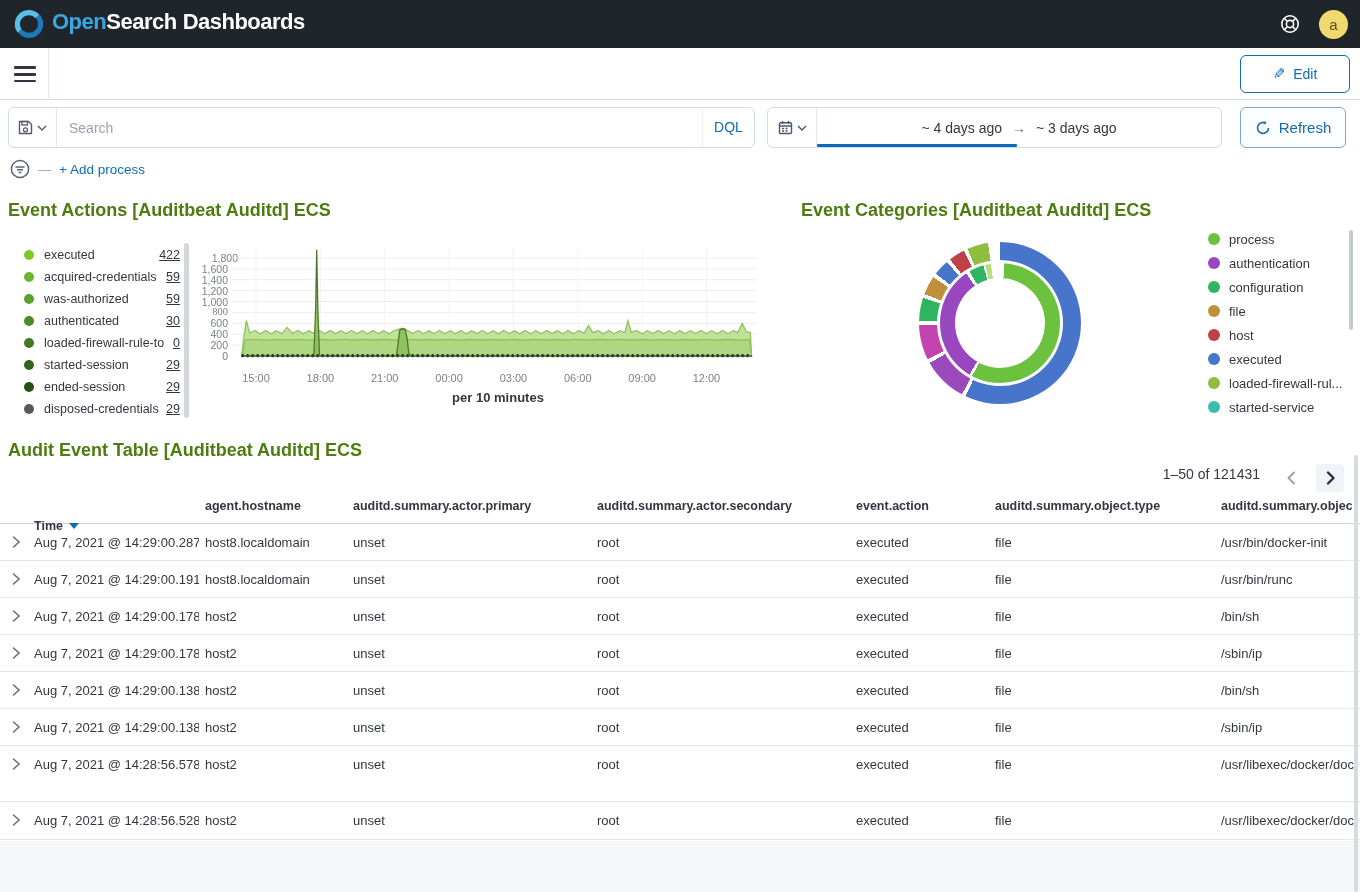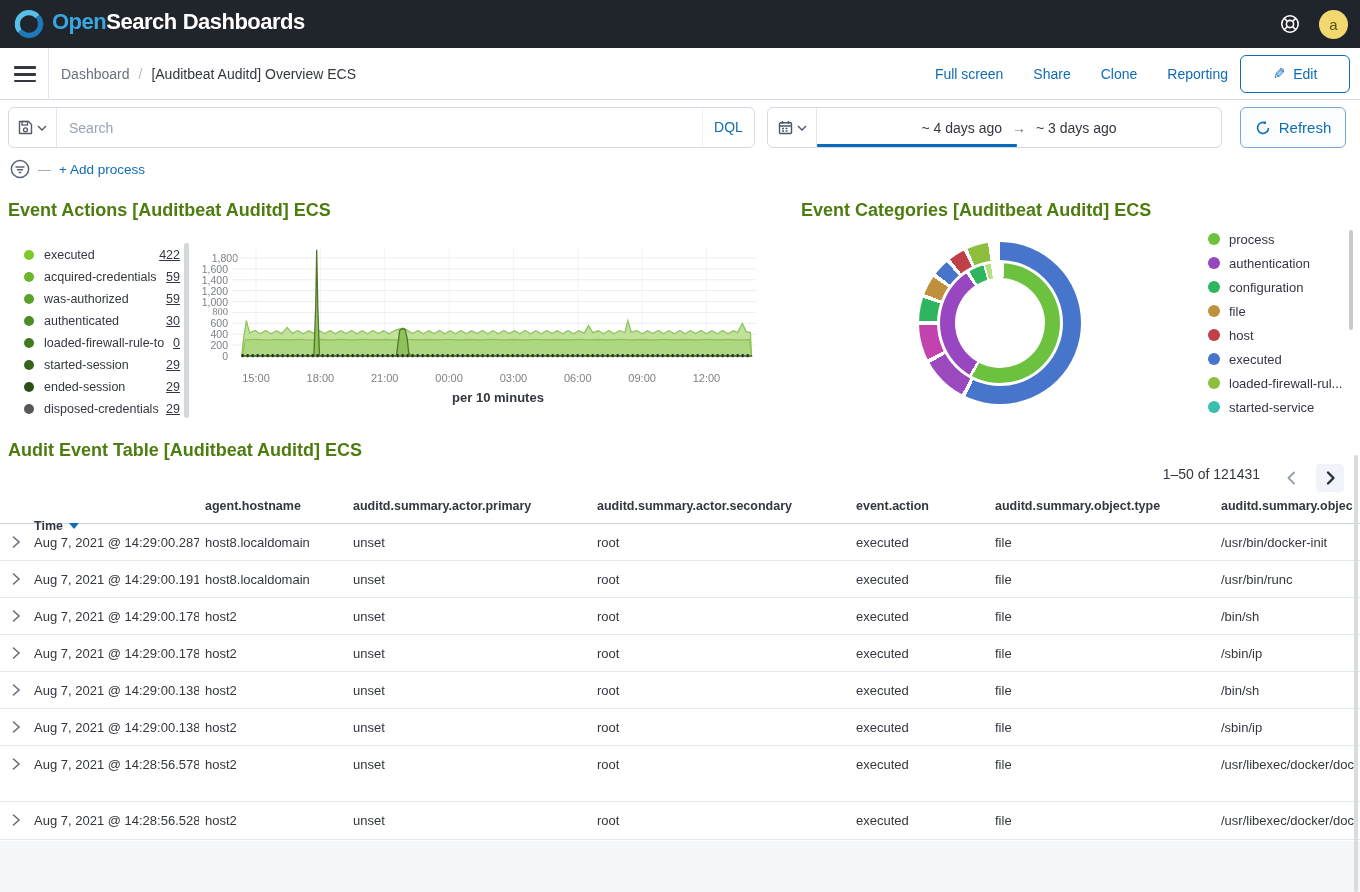--- a/index.html
+++ b/index.html
@@ -110,31 +110,20 @@
   </div>
 </header>
 
 <div class="navrow">
   <div class="menu-btn">
       <span></span>
       <span></span>
       <span></span>
     </div>
   <div class="nav-divider"></div>
-  <div class="breadcrumb">
-    <span class="crumb-root">Dashboard</span>
-    <span class="crumb-sep">/</span>
-    <span class="crumb-cur">[Auditbeat Auditd] Overview ECS</span>
-  </div>
-  <div class="nav-links">
-    <span class="nav-link">Full screen</span>
-    <span class="nav-link">Share</span>
-    <span class="nav-link">Clone</span>
-    <span class="nav-link">Reporting</span>
-  </div>
   <button class="edit-btn">
     <span class="pencil">✎</span>
     <span>Edit</span>
   </button>
 </div>
 
 <div class="searchbox">
   <div class="save-group">
     <svg class="icon" width="15" height="15" viewBox="0 0 15 15">
       <path d="M1.5 1.5 H10.5 L13.5 4.5 V13.5 H1.5 Z" stroke="#535969" stroke-width="1.4" fill="none" stroke-linejoin="round"></path>

